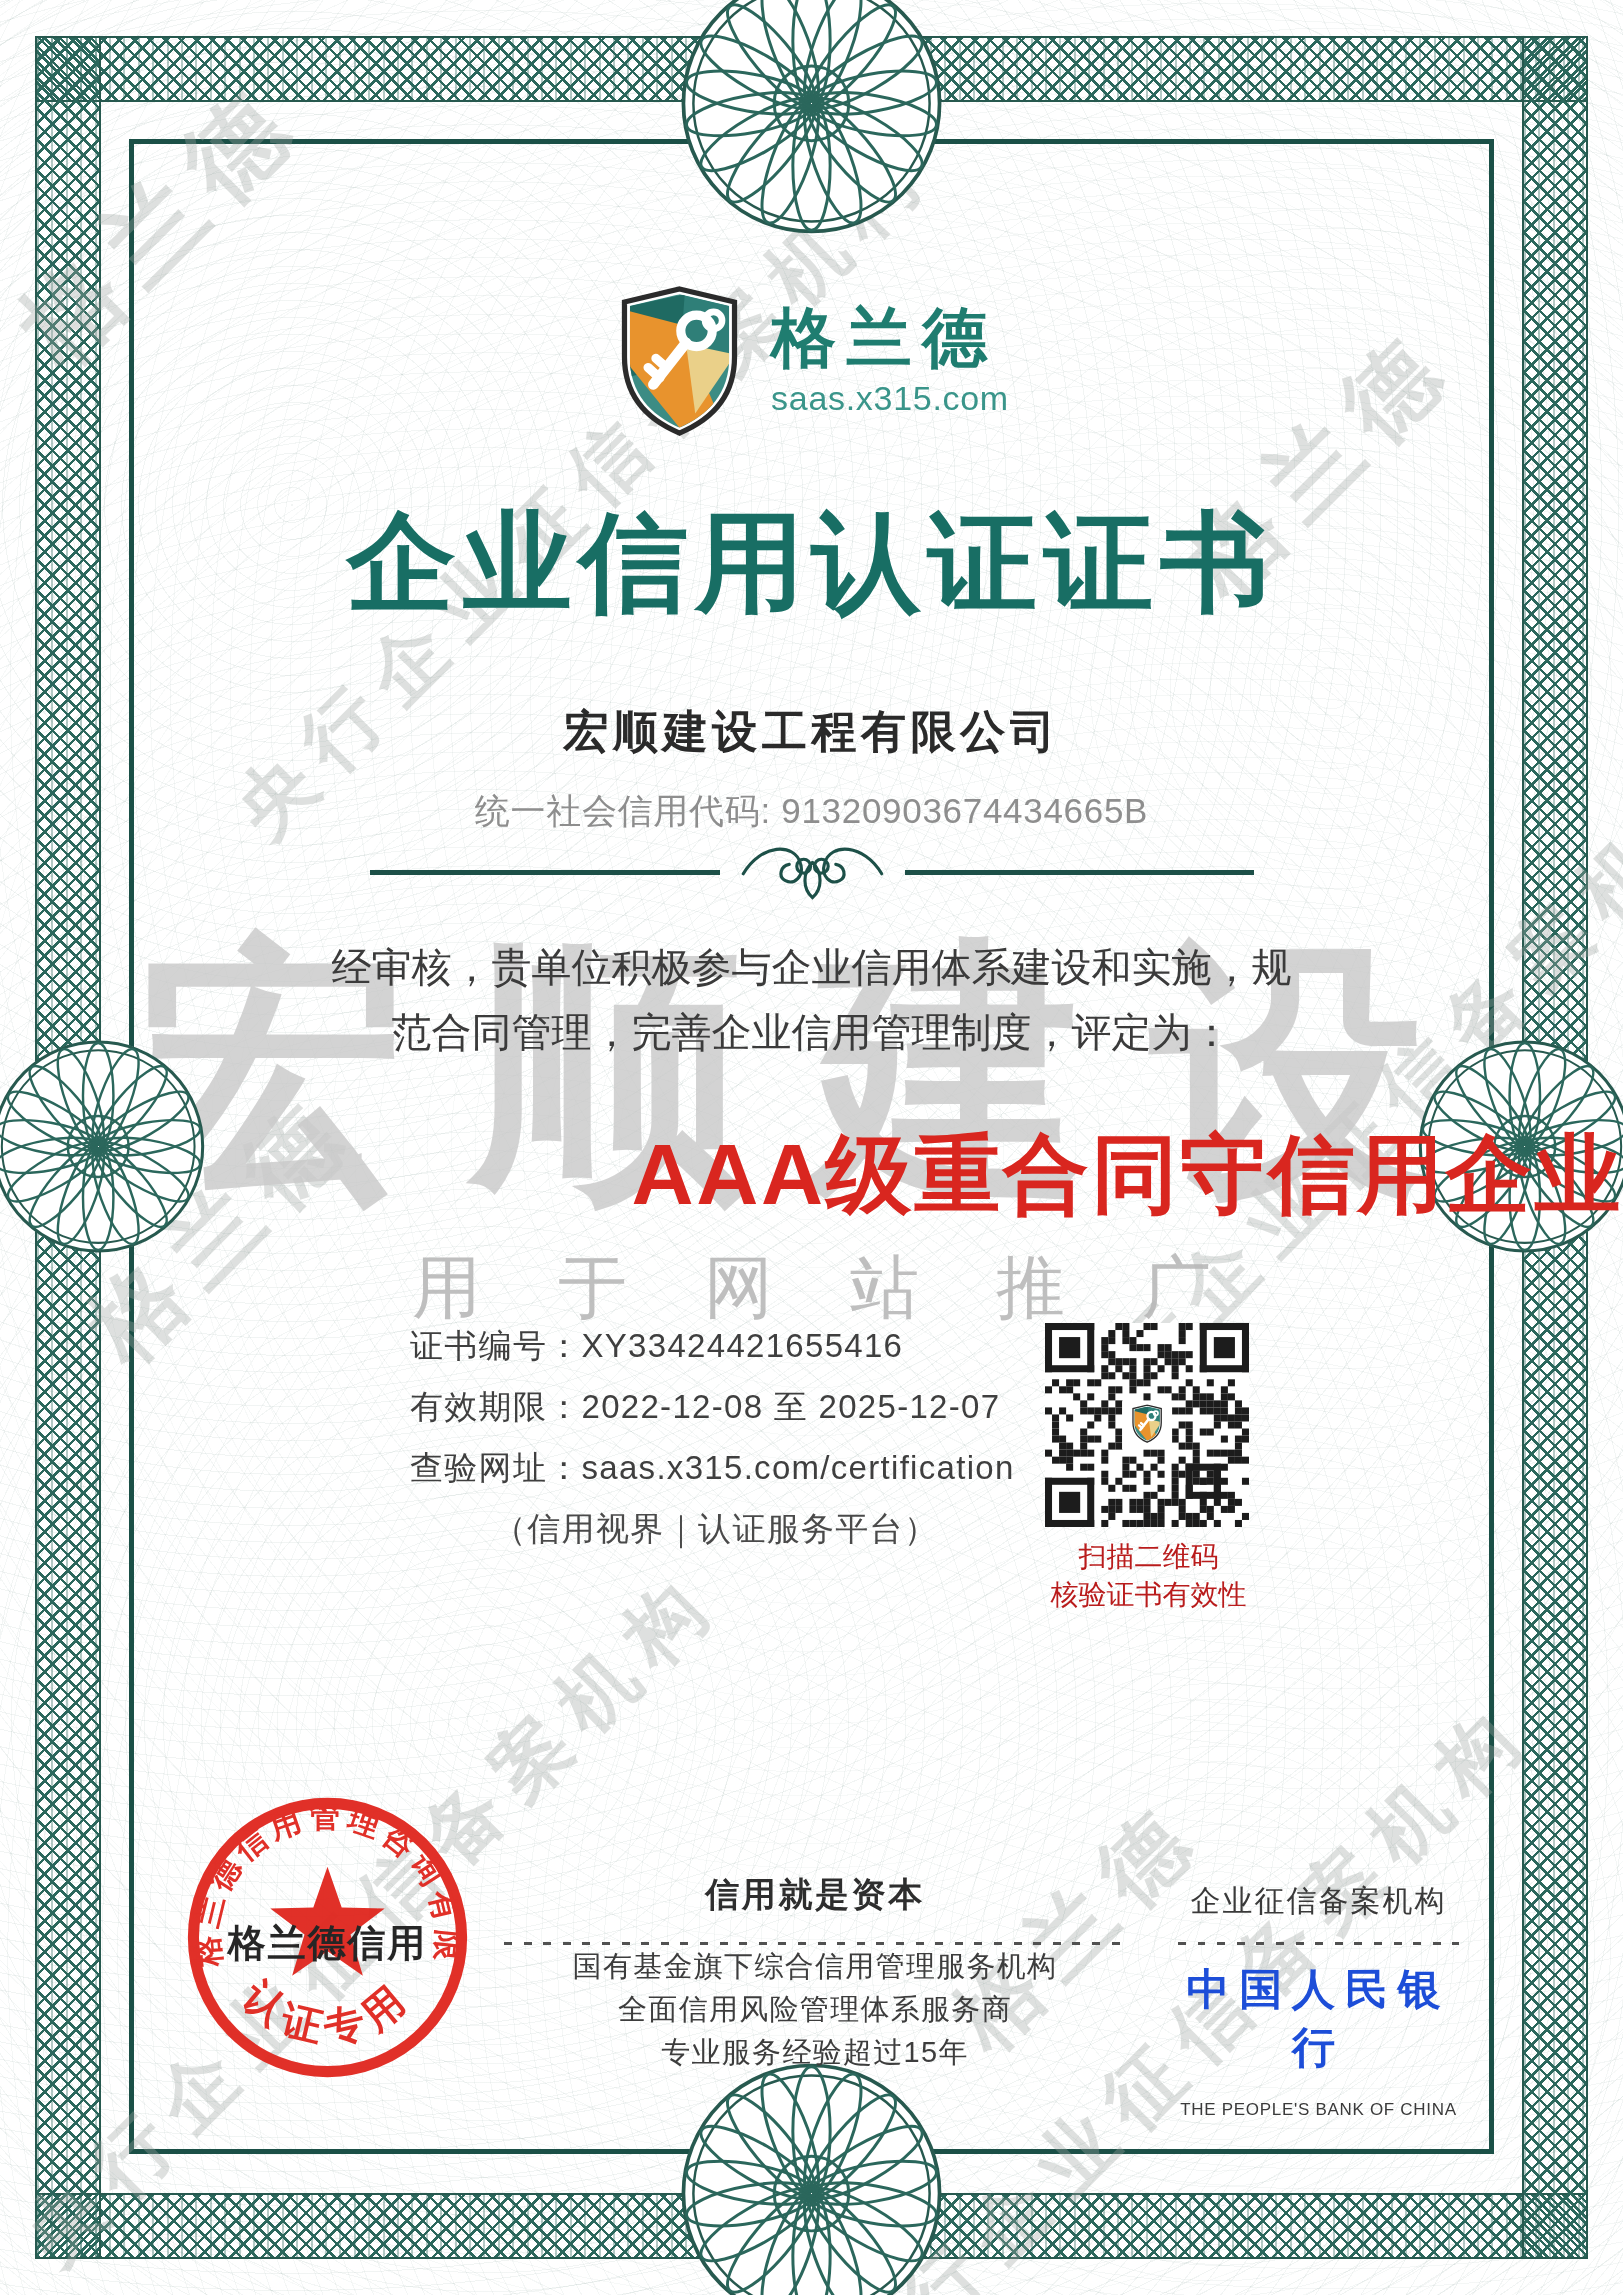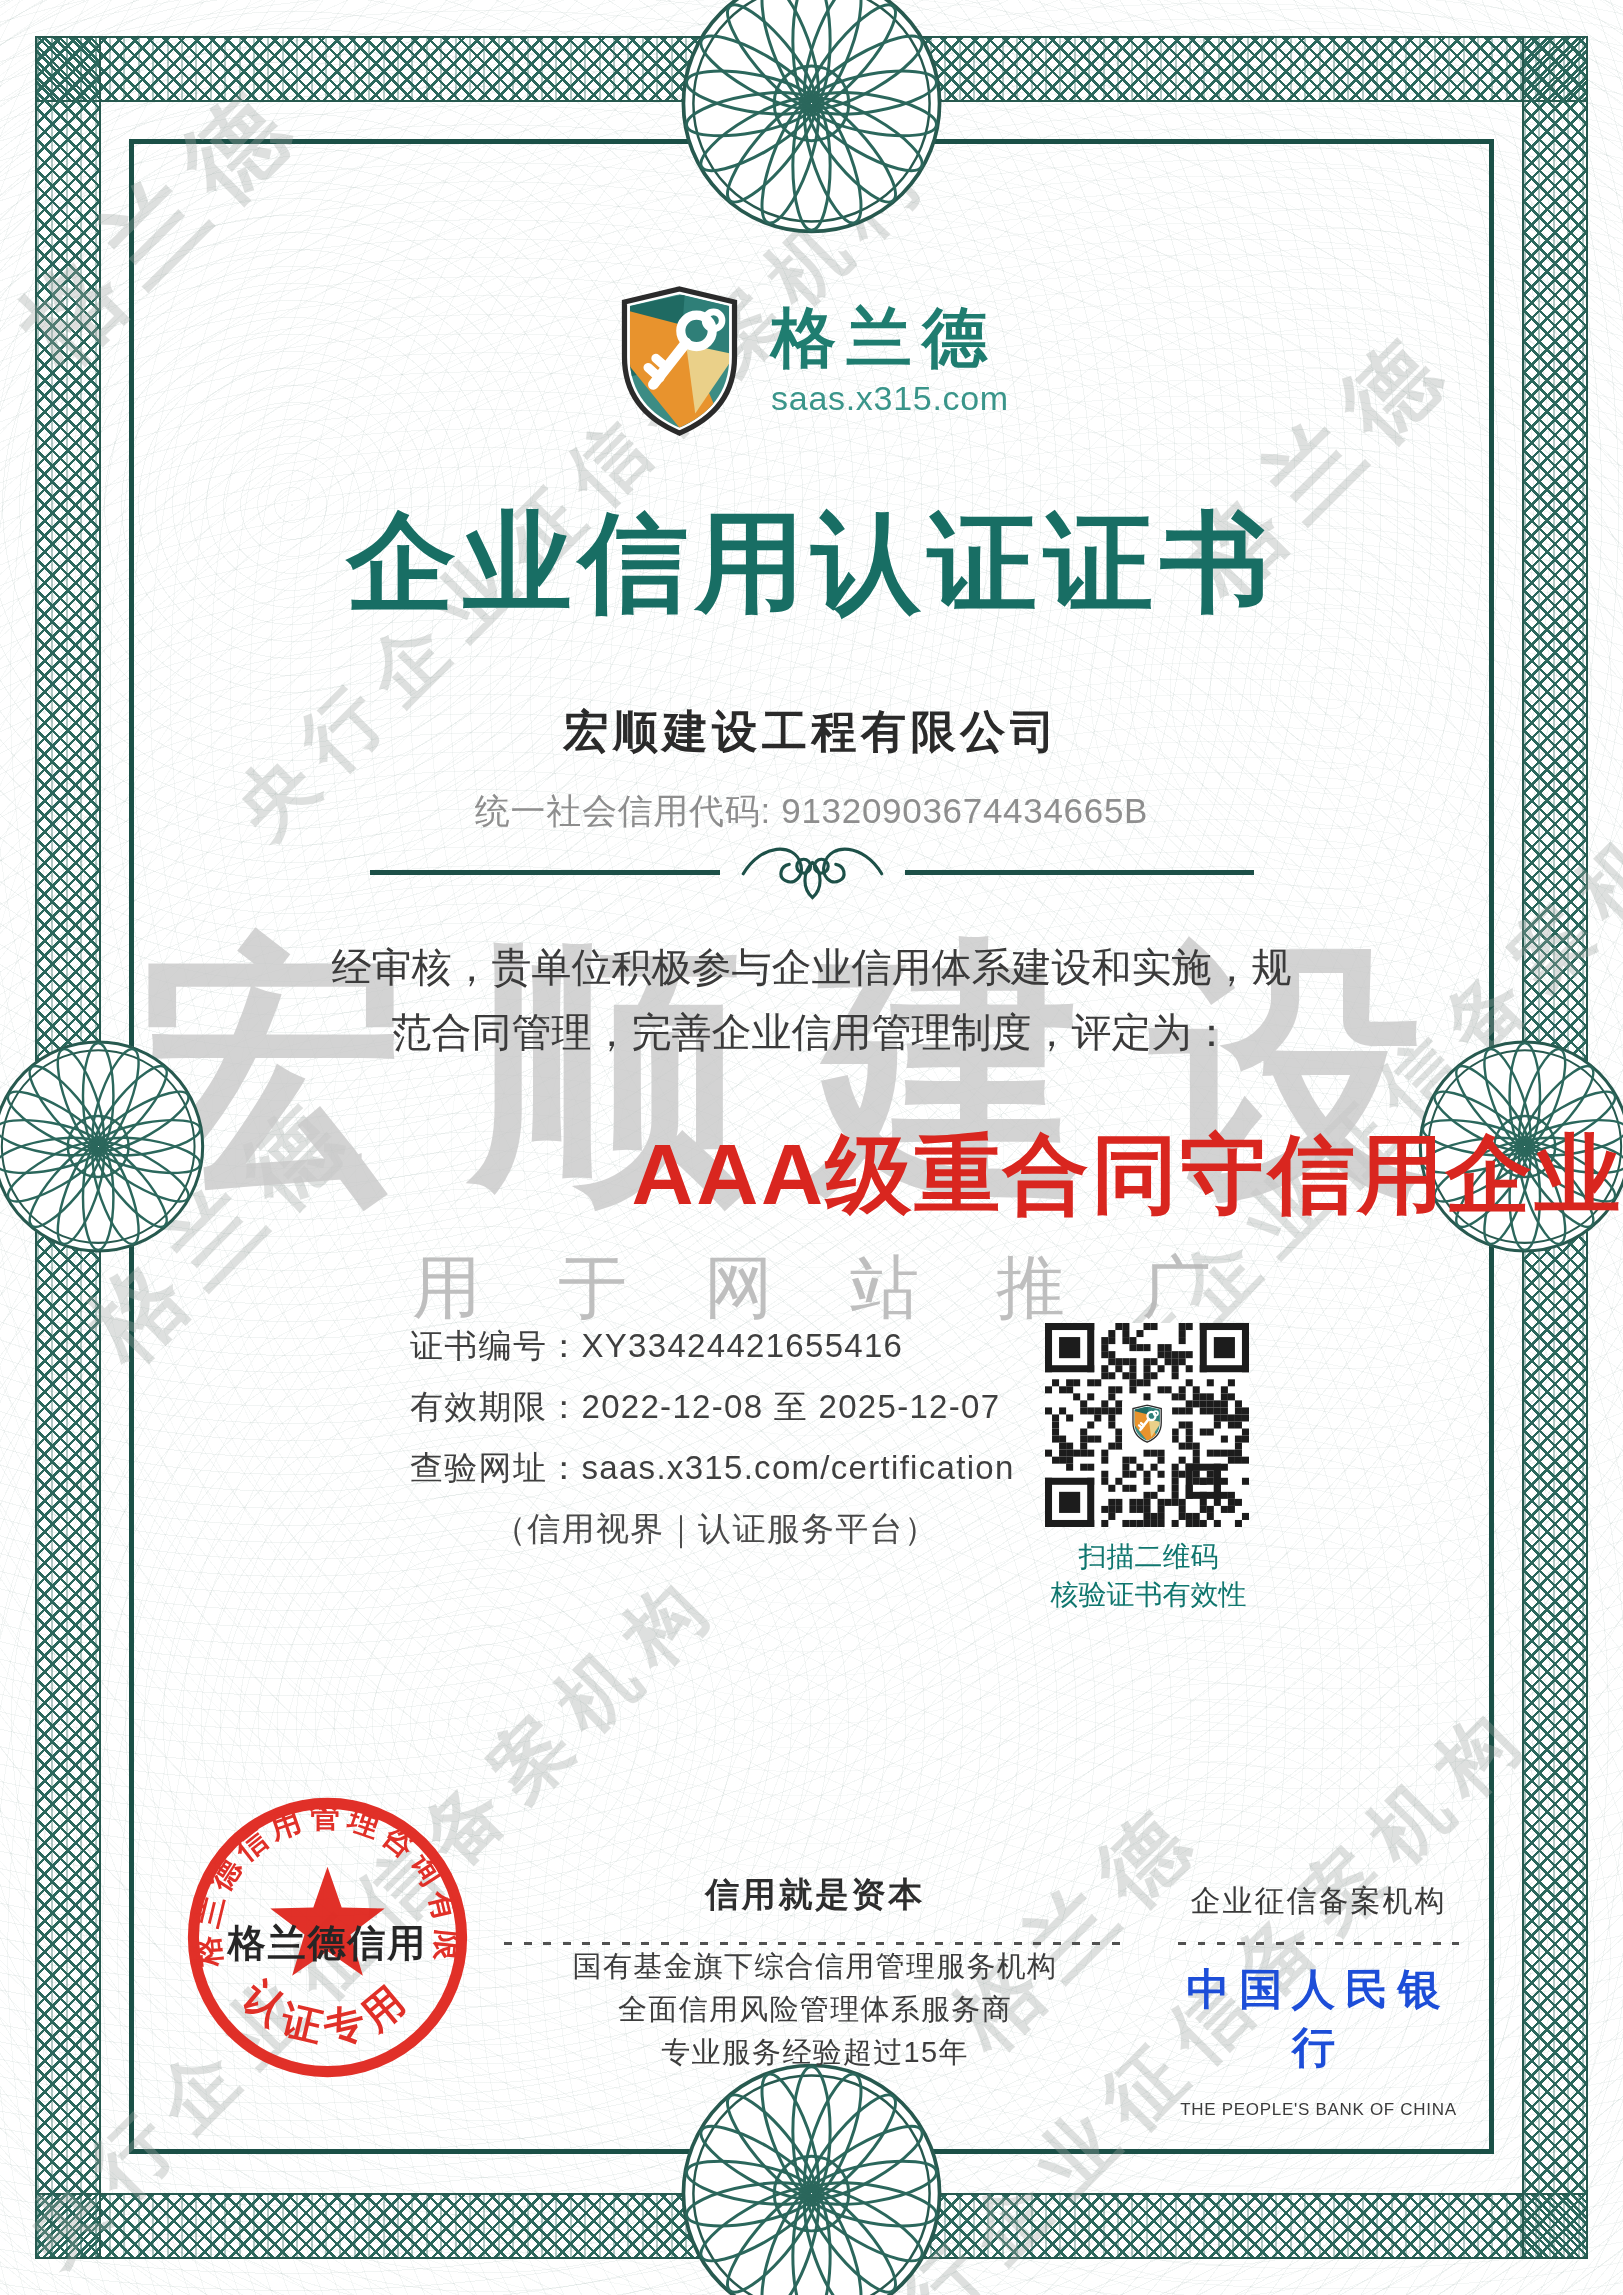--- a/index.html
+++ b/index.html
@@ -66,21 +66,21 @@
   .body-text{position:absolute;top:935px;left:324px;width:975px;text-align:center;
     font-size:40px;color:#3b3b3b;line-height:1.62;}
   .rating{position:absolute;top:1117px;left:0;right:0;text-align:right;
     font-size:86px;font-weight:900;color:#d9261f;letter-spacing:2.6px;}
   .info-block{position:absolute;top:1329px;left:362px;font-size:33px;color:#3f3f3f;}
   .info-line{line-height:33px;margin-bottom:28px;letter-spacing:1.3px;margin-left:48px;}
   .info-line.platform{margin-left:131px;margin-bottom:0;color:#4a4a4a;}
   .qr-wrap{position:absolute;top:1323px;left:1045px;width:204px;height:204px;background:#fff;}
   .qr-logo{position:absolute;left:50%;top:50%;transform:translate(-50%,-50%);background:#fff;padding:3.3px 7.9px;}
   .qr-caption{position:absolute;top:1538px;left:1024px;width:249px;text-align:center;
-    font-size:28px;color:#0f766e;line-height:38px;}
+    font-size:28px;color:#b91c1c;line-height:38px;}
   .seal{position:absolute;top:1791px;left:181px;width:293px;height:293px;z-index:6;opacity:.96;}
   .footer-center{position:absolute;top:1872px;left:504px;width:622px;text-align:center;}
   .slogan{font-size:34px;font-weight:800;color:#2e2e2e;letter-spacing:2.6px;}
   .dots{height:3.9px;background:repeating-linear-gradient(90deg,#515151 0 7.9px,transparent 7.9px 19.6px);}
   .footer-center .dots{margin-top:23.6px;}
   .footer-lines{margin-top:0;font-size:29px;color:#3d3d3d;line-height:43px;letter-spacing:1.3px;}
   .footer-right{position:absolute;top:1881px;left:1178px;width:281px;text-align:center;}
   .fr-title{font-size:30px;color:#3a3a3a;letter-spacing:2px;}
   .footer-right .dots{margin-top:19.6px;}
   .bank-cn{margin-top:15.7px;font-size:43px;font-weight:700;color:#1d4ed8;

